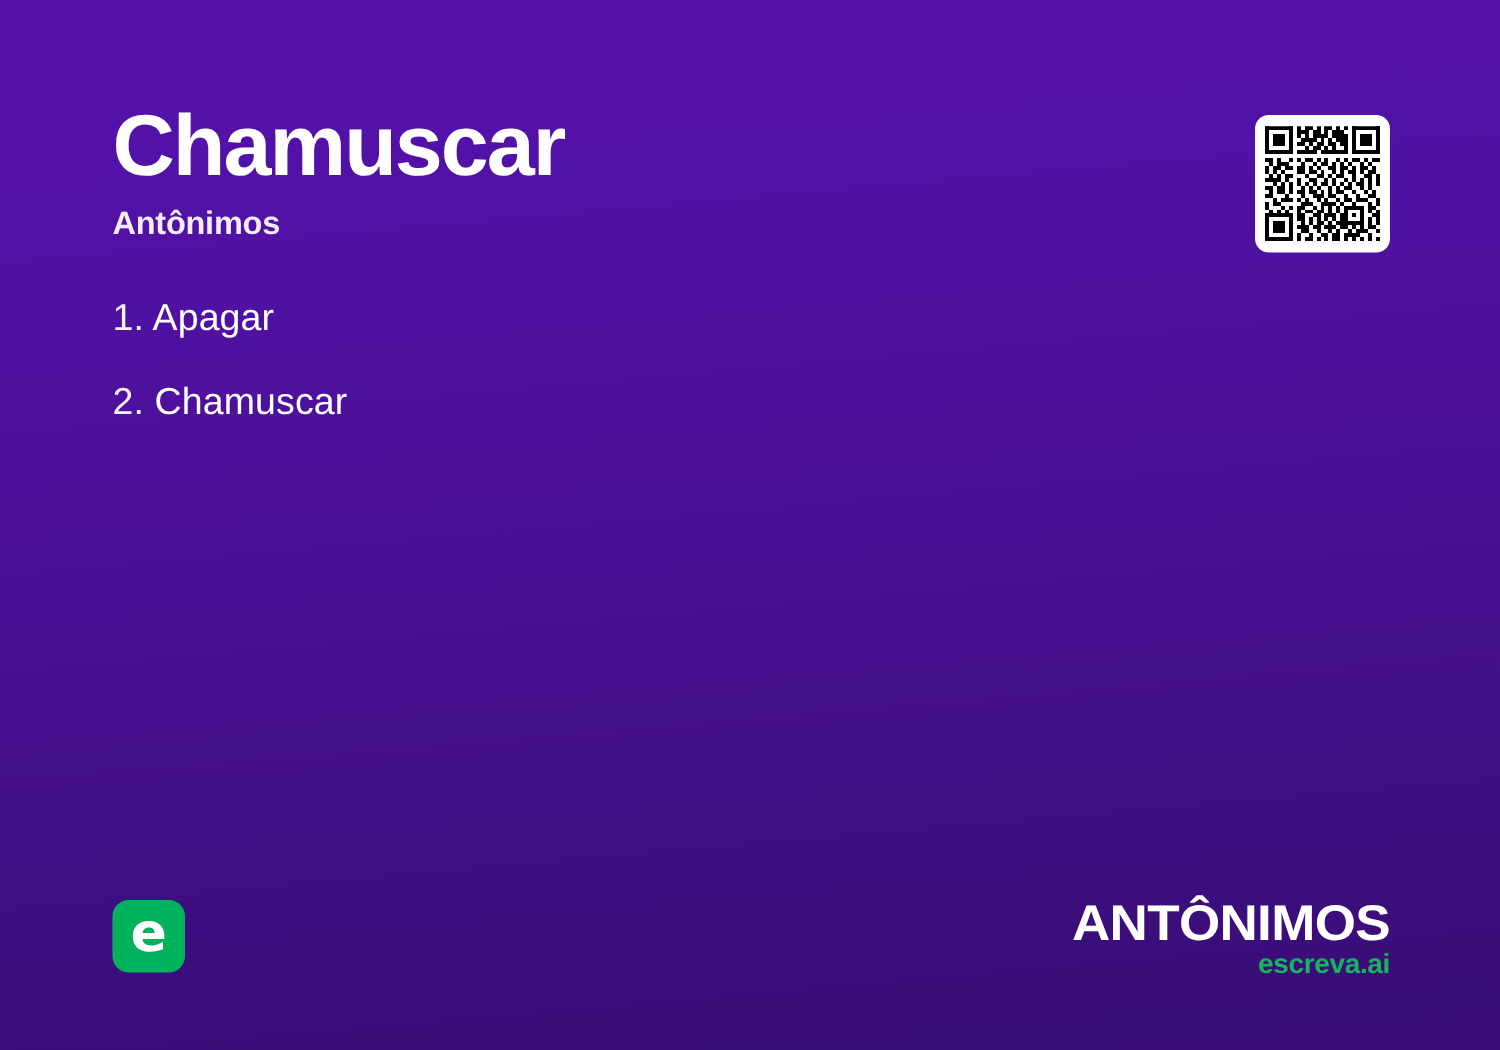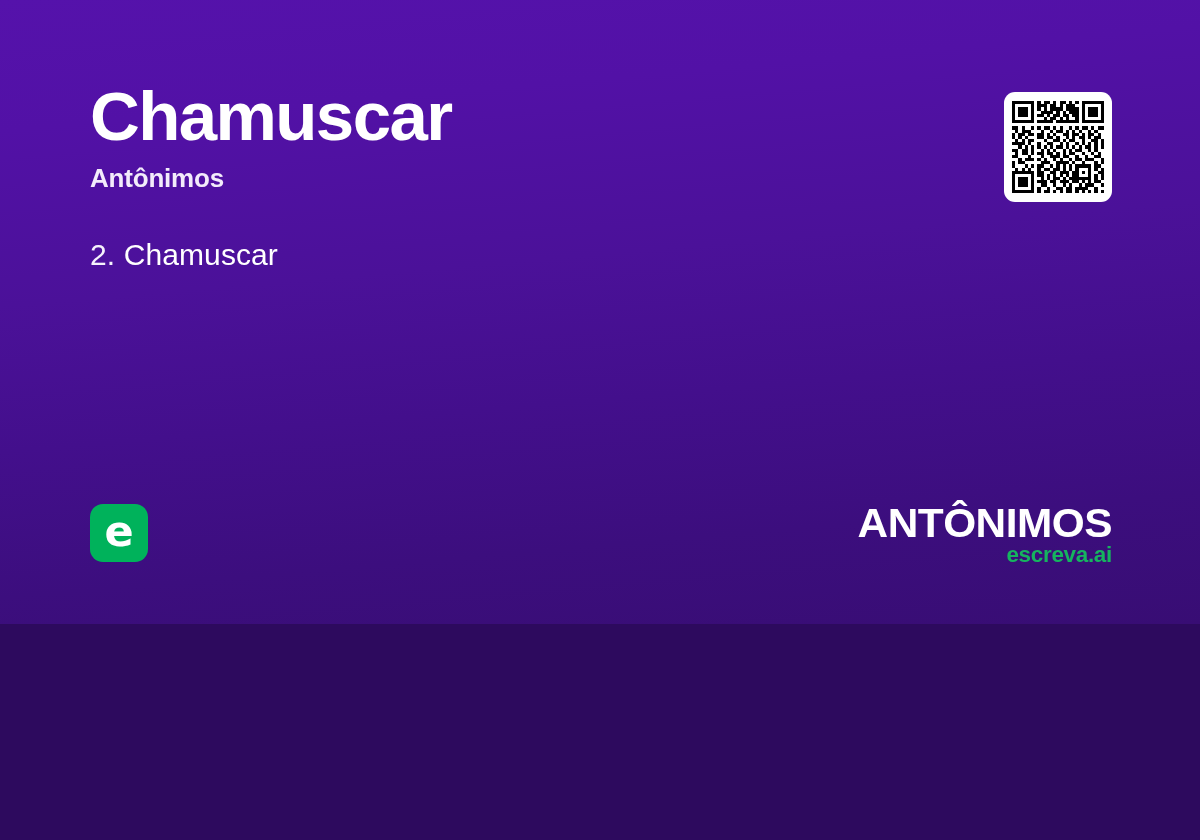--- a/index.html
+++ b/index.html
@@ -6,21 +6,21 @@
   html, body {
     margin: 0;
     padding: 0;
     background: #2d0a5e;
   }
   * { box-sizing: border-box; }
 
   .card {
     position: relative;
     width: 1200px;
-    height: 624px;
+    height: 840px;
     overflow: hidden;
     background: linear-gradient(175deg, #5512ab 0%, #5211a6 18%, #4b1199 42%, #430f8c 62%, #3c0e7e 82%, #380d74 100%);
     font-family: "Liberation Sans", "DejaVu Sans", sans-serif;
     -webkit-font-smoothing: antialiased;
   }
 
   
   .header {
     position: absolute;
     left: 90px;
@@ -136,20 +136,24 @@
 <body>
 
 <div class="card">
 
   <div class="header">
     <h1 class="title">Chamuscar</h1>
     <p class="subtitle">Antônimos</p>
   </div>
 
   <ol class="word-list">
+    <li class="word-item">
+      <span class="word-index">1.</span>
+      <span class="word-text">Apagar</span>
+    </li>
     <li class="word-item">
       <span class="word-index">2.</span>
       <span class="word-text">Chamuscar</span>
     </li>
   </ol>
 
   <div class="qr-panel">
     <svg width="92" height="92" viewBox="0 0 29 29" aria-hidden="true">
       <rect x="0" y="0" width="29" height="29" fill="#ffffff"></rect>
       <g fill="#000000">

